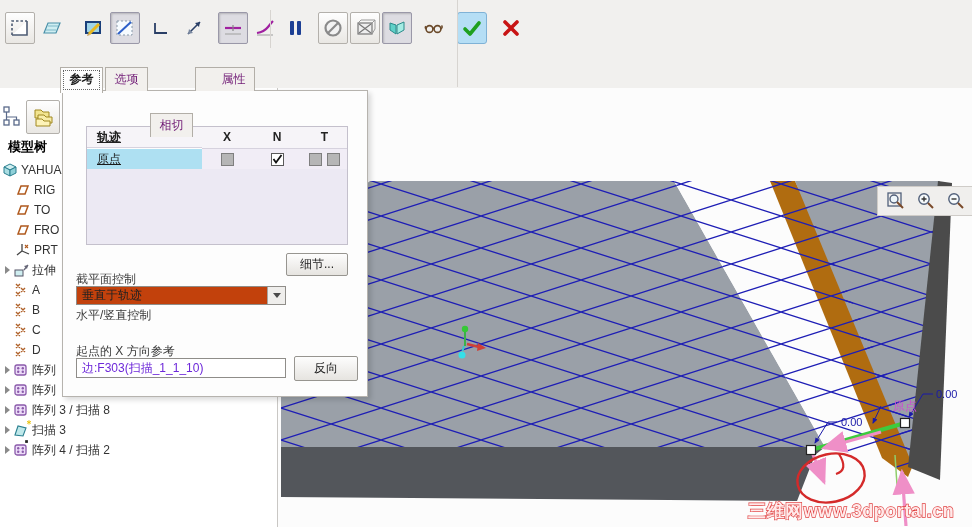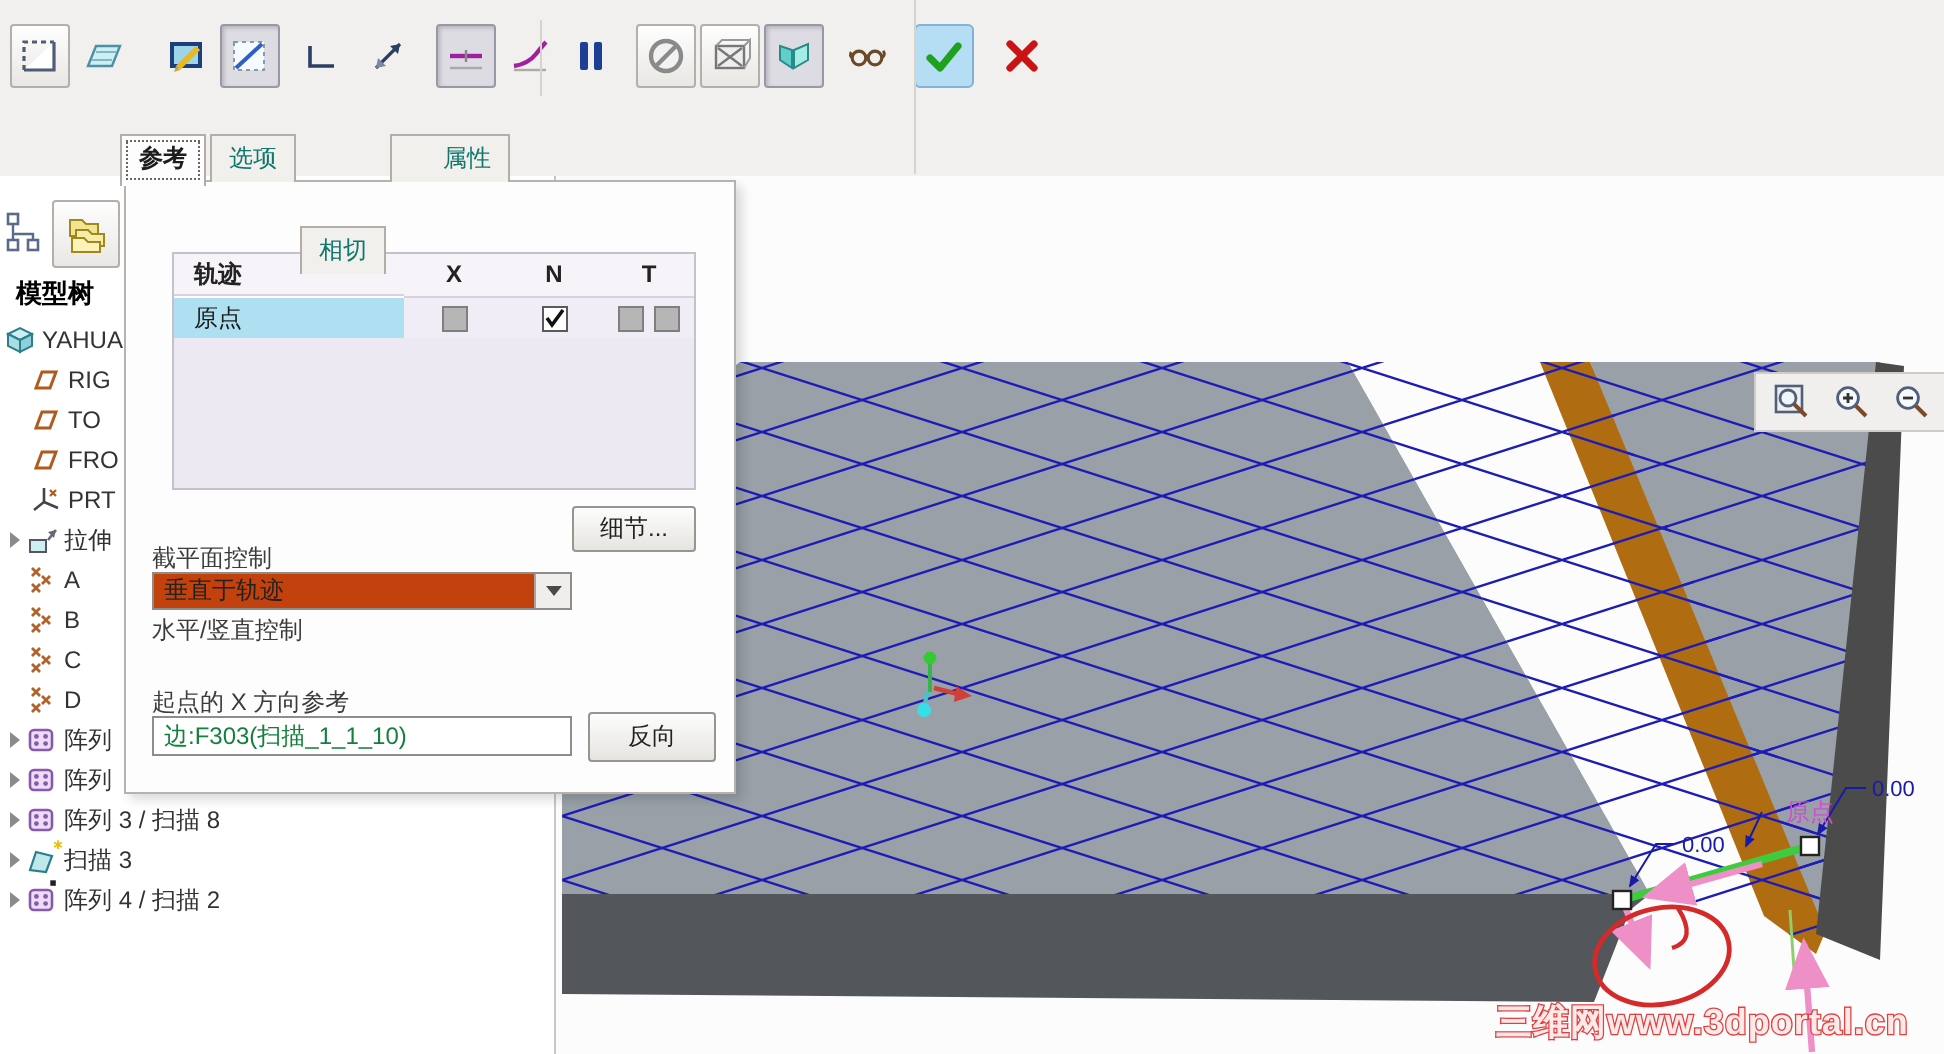--- a/index.html
+++ b/index.html
@@ -17,21 +17,21 @@
   #tb1 .tb-btn:nth-child(5){margin-left:5px;}
   #tb1 .tb-btn:nth-child(7){margin-left:7px;}
   #tb2 .tb-btn:nth-child(2){margin-left:6px;}
   #tb2 .tb-btn:nth-child(5){margin-left:5px;}
   #tb2 .tb-btn:nth-child(6){margin-left:6px;}
   #tb2 .tb-btn:nth-child(7){margin-left:7px;}
   .vsep{position:absolute;width:1px;background:#d7d4d0;}
   .ico{display:inline-block;line-height:0;}
   .ico svg{display:block;}
   
-  .tab{position:absolute;top:67px;width:41px;height:23px;line-height:23px;text-align:center;font-size:12px;color:#0f766e;background:#f2f0ed;border:1px solid #b2aea7;border-bottom:none;z-index:40;}
+  .tab{position:absolute;top:67px;width:41px;height:23px;line-height:23px;text-align:center;font-size:12px;color:#701a75;background:#f2f0ed;border:1px solid #b2aea7;border-bottom:none;z-index:40;}
   .tab.active{background:#fdfdfd;height:25px;color:#1c1c1c;font-weight:bold;outline:1px dotted #666;outline-offset:-4px;z-index:41;}
   
   .sidebar{position:absolute;left:0;top:88px;width:277px;bottom:0;background:#fff;border-right:1px solid #c9c7c4;z-index:5;}
   .side-tools{position:absolute;left:2px;top:12px;display:flex;align-items:center;}
   .side-btn{width:32px;height:32px;margin-left:4px;display:flex;align-items:center;justify-content:center;background:linear-gradient(#fefefe,#e9e7e3);border:1px solid #b3b0ab;border-radius:2px;}
   .mt-title{position:absolute;left:8px;top:50px;font-size:13px;font-weight:bold;color:#000000;}
   #tree{position:absolute;left:2px;top:72px;right:0;margin:0;padding:0;list-style:none;}
   #tree li{display:flex;align-items:center;height:20px;font-size:12px;color:#333;white-space:nowrap;}
   .chev{width:11px;display:inline-flex;justify-content:center;}
   .chev b{width:0;height:0;border-left:5px solid #8a8a8a;border-top:4px solid transparent;border-bottom:4px solid transparent;}
@@ -44,32 +44,32 @@
   .viewbar{position:absolute;left:600px;top:98px;height:28px;display:flex;align-items:center;padding:0 3px;background:#f0efed;border:1px solid #cfccc8;z-index:10;}
   .vb-btn{width:26px;height:24px;margin:0 1px;display:flex;align-items:center;justify-content:center;background:transparent;border:1px solid transparent;}
   
   .panel{position:absolute;left:62px;top:90px;width:304px;height:305px;background:#fdfdfd;border:1px solid #b6b3ae;box-shadow:3px 3px 5px rgba(0,0,0,.14);z-index:30;}
   .ptable{position:absolute;left:23px;top:35px;width:260px;border:1px solid #c4c0cc;}
   .trow{display:flex;}
   .th{height:21px;line-height:21px;background:#f6f4f8;border-bottom:1px solid #d6d2de;font-size:12px;font-weight:bold;color:#222;text-align:center;}
   .th:first-child{text-align:left;padding-left:10px;box-sizing:border-box;}
   .td{height:20px;display:flex;align-items:center;justify-content:center;background:#f1edf6;font-size:12px;}
   .td.sel{background:#aee0f2;justify-content:flex-start;padding-left:10px;box-sizing:border-box;color:#1a1a1a;}
-  .w1{width:115px;} .w2{width:50px;} .w3{width:50px;} .w4{width:45px;}
+  .w1{width:115px;text-decoration:underline;} .w2{width:50px;} .w3{width:50px;} .w4{width:45px;}
   .tfill{height:75px;background:#ece9f3;}
   .cbg{width:13px;height:13px;background:#b6b6b6;border:1px solid #7f7f7f;box-sizing:border-box;}
   .cbw{width:13px;height:13px;background:#fff;border:1px solid #5a5a5a;box-sizing:border-box;line-height:0;}
   .pair{display:flex;gap:5px;}
   .pbtn{position:absolute;display:flex;align-items:center;justify-content:center;font-size:12px;color:#222;background:linear-gradient(#fdfdfd,#e6e4e0);border:1px solid #979590;border-radius:2px;}
   .plabel{position:absolute;font-size:12px;color:#3c3c3c;}
   .combo{position:absolute;width:210px;height:19px;background:#c2410c;border:1px solid #8f8d89;display:flex;align-items:center;box-sizing:border-box;}
   .combo .cval{flex:1;font-size:12px;padding-left:5px;color:#222;}
   .combo .carr{width:17px;height:100%;background:#efeeec;border-left:1px solid #a7a5a1;display:flex;align-items:center;justify-content:center;}
   .combo .carr b{width:0;height:0;border-top:5px solid #4a4a4a;border-left:4px solid transparent;border-right:4px solid transparent;}
-  .tbox{position:absolute;width:210px;height:20px;background:#fff;border:1px solid #8f8d89;box-sizing:border-box;font-size:12px;line-height:18px;padding-left:5px;color:#15803d;overflow:hidden;white-space:nowrap;}
+  .tbox{position:absolute;width:210px;height:20px;background:#fff;border:1px solid #8f8d89;box-sizing:border-box;font-size:12px;line-height:18px;padding-left:5px;color:#6d28d9;overflow:hidden;white-space:nowrap;}
 </style>
 </head>
 <body>
 
 <div id="root">
 
   <div class="topbar">
     <div class="tb-group" id="tb1">
         <div class="tb-btn raised">
           <span class="ico">

